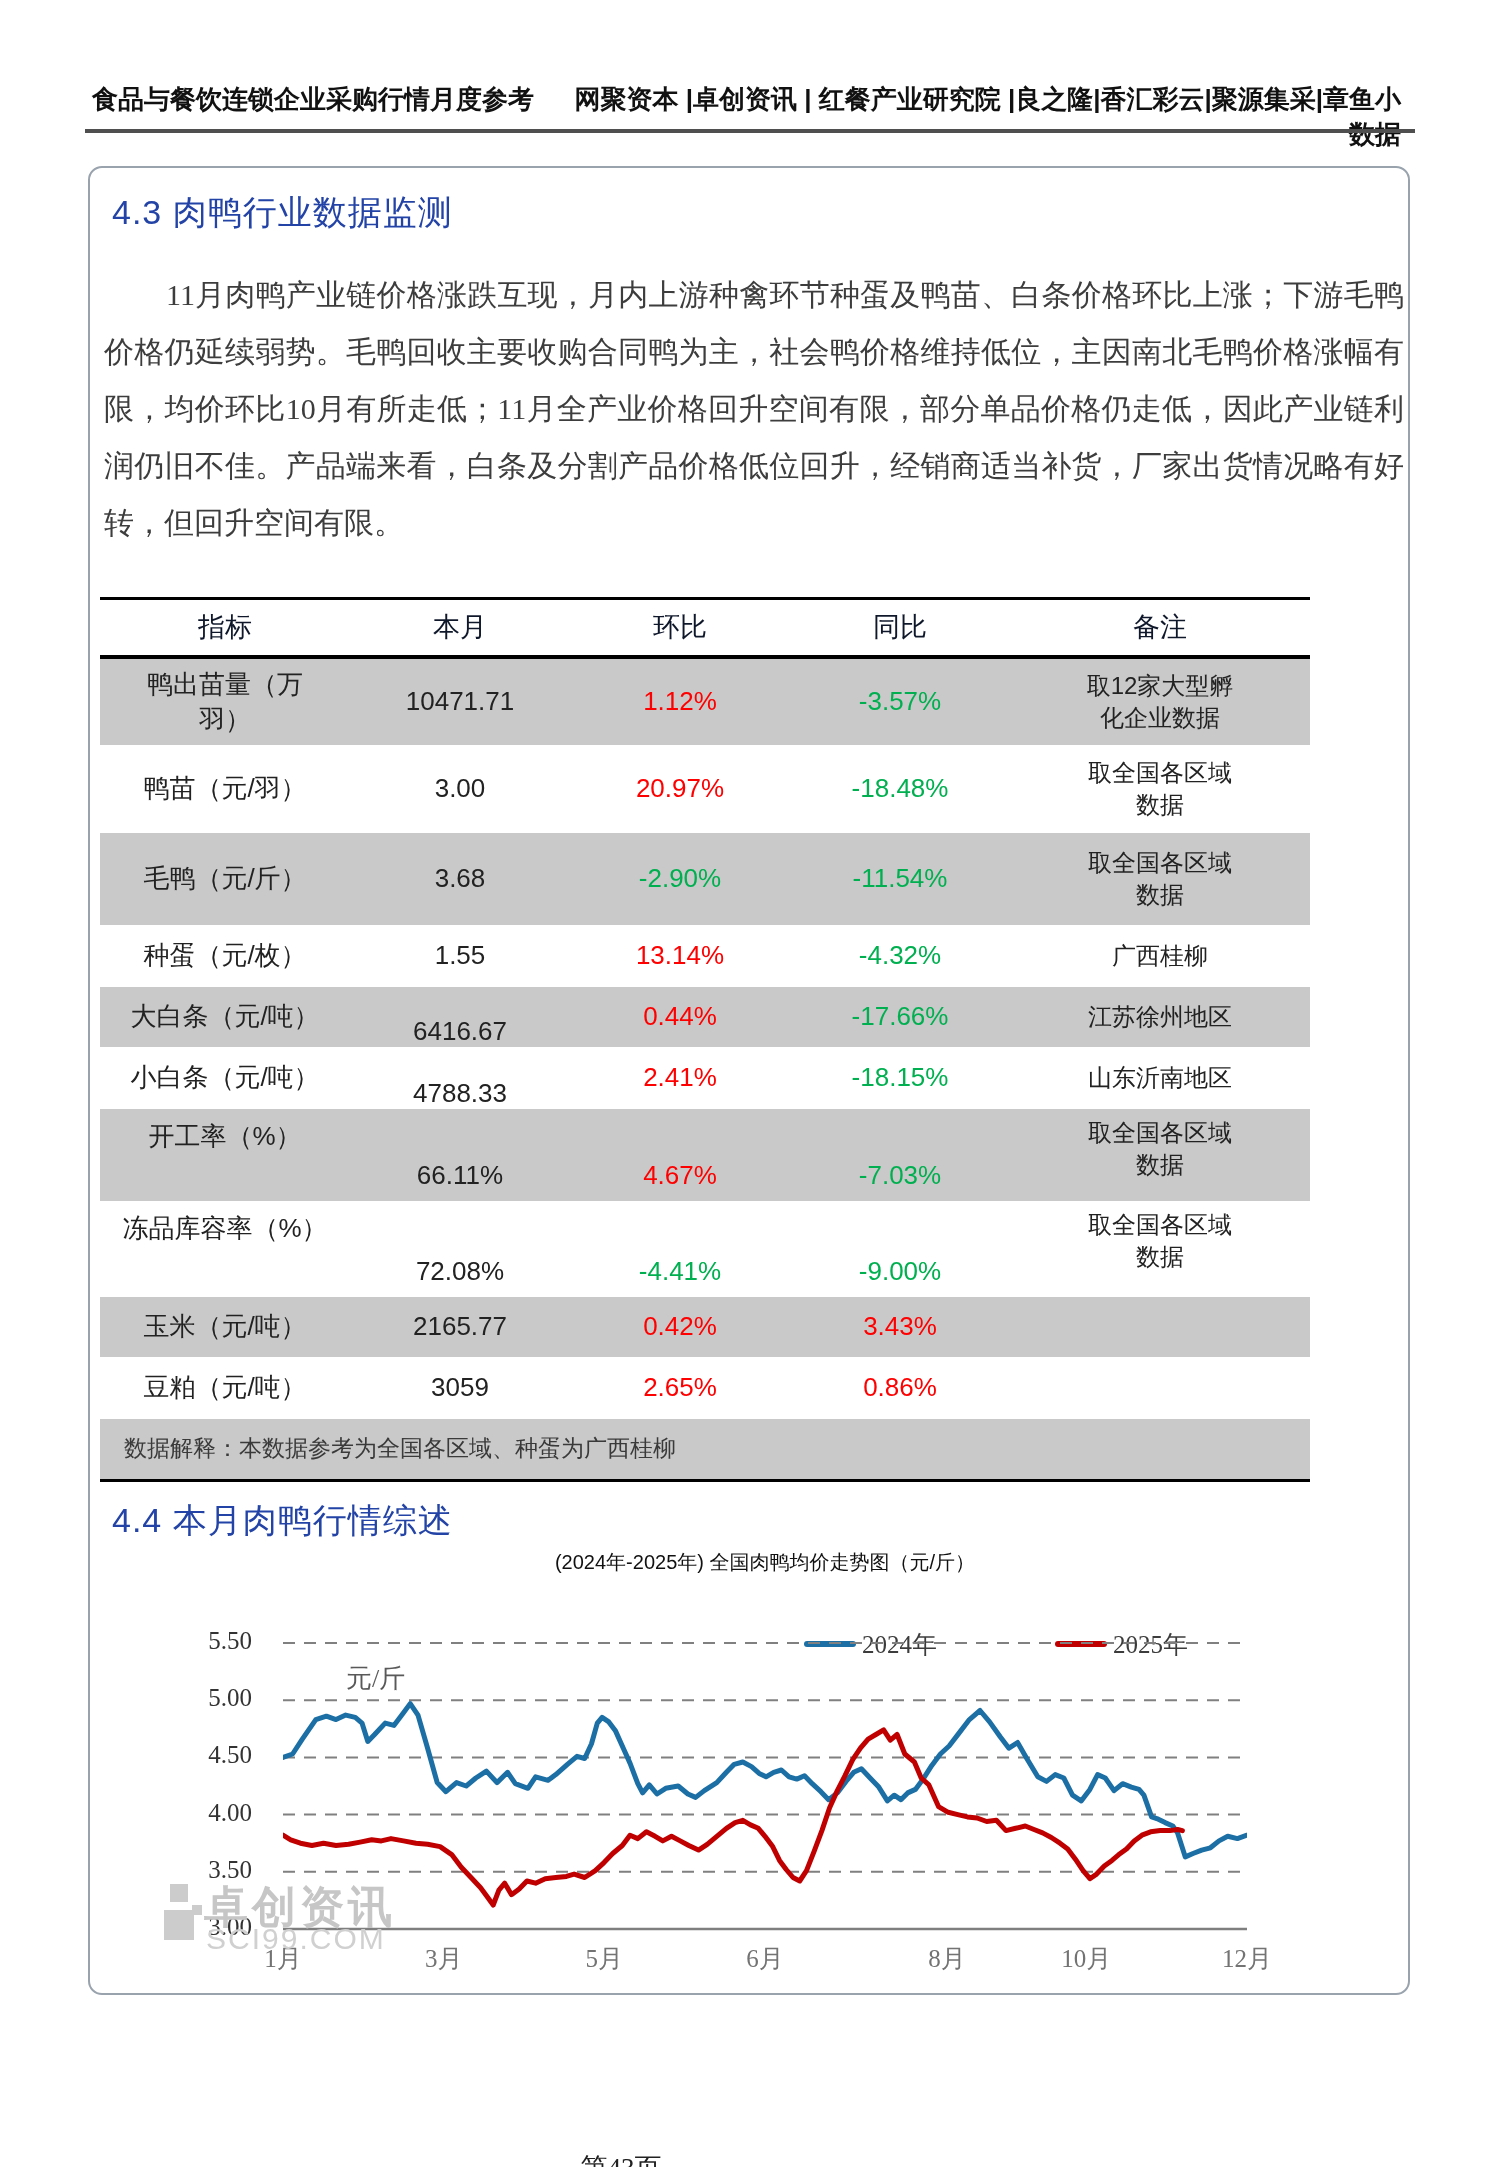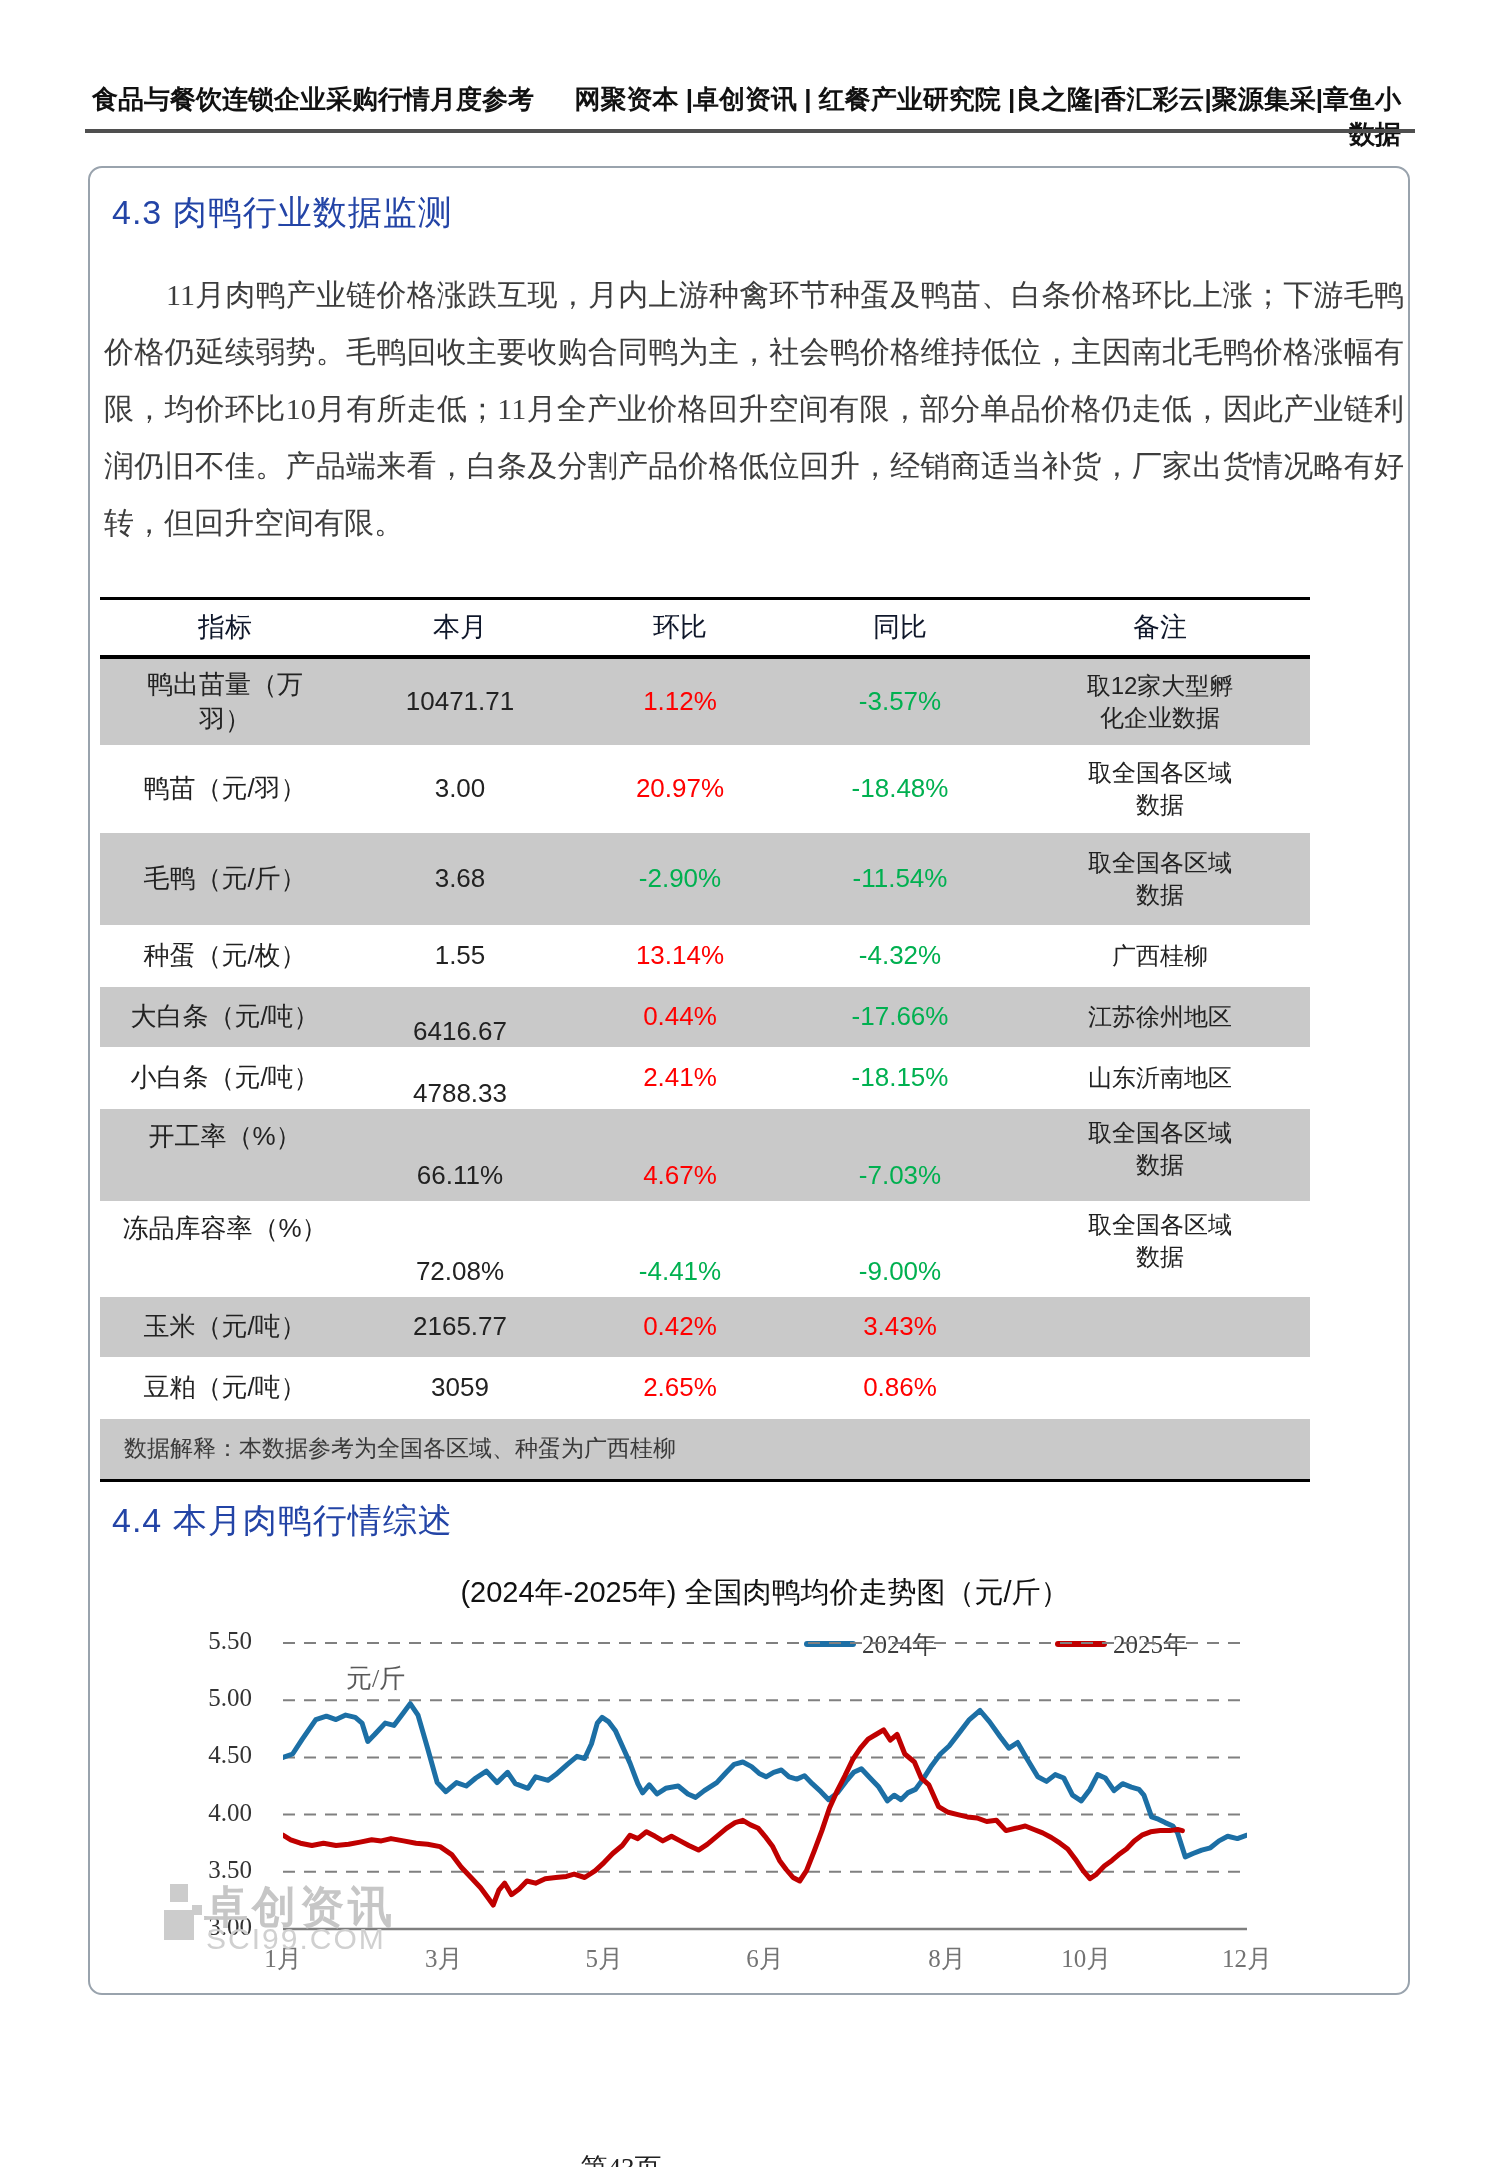--- a/index.html
+++ b/index.html
@@ -39,21 +39,21 @@
   tbody#rows tr:nth-child(7){height:92px;} tbody#rows tr:nth-child(8){height:96px;}
   tbody#rows tr:nth-child(9){height:60px;} tbody#rows tr:nth-child(10){height:62px;}
   tr.split td.c-label{vertical-align:top;padding-top:10px;}
   tr.split td.c-val,tr.split td.c-pct{vertical-align:bottom;padding-bottom:10px;}
   tr.split td.c-note{vertical-align:top;padding-top:8px;}
   tr.vlow td.c-val{vertical-align:bottom;}
   tr.footrow{background:#c9c9c9;height:62px;}
   tr.footrow td{text-align:left;padding-left:24px;font-size:23px;color:#3a3a3a;}
 
   
-  .chart-title{left:283px;top:1549px;width:964px;text-align:center;font-size:29px;color:#111;margin-top:24px;}
+  .chart-title{left:283px;top:1549px;width:964px;text-align:center;font-size:20px;color:#111;}
   .unit-label{left:346px;top:1661px;font-size:26px;color:#595959;font-family:"Liberation Serif", serif;}
   .ylab{width:74px;text-align:right;font-size:25px;color:#333;font-family:"Liberation Serif", serif;}
   .xlab{width:90px;text-align:center;font-size:25px;color:#737373;font-family:"Liberation Serif", serif;top:1942px;}
   .legend-item{display:flex;align-items:center;height:30px;font-size:25px;color:#3c3c3c;
                font-family:"Liberation Serif", serif;}
   .lg-2024{left:804px;top:1629px;} .lg-2025{left:1055px;top:1629px;}
   .swatch{display:inline-block;width:52px;height:6px;border-radius:3px;margin-right:6px;}
   .wm-cn{left:204px;top:1878px;font-size:44px;font-weight:700;color:#c6c6c6;letter-spacing:4px;}
   .wm-en{left:206px;top:1922px;font-size:30px;color:#d0d0d0;letter-spacing:2px;}
   .wm-sq{background:#cccccc;}

